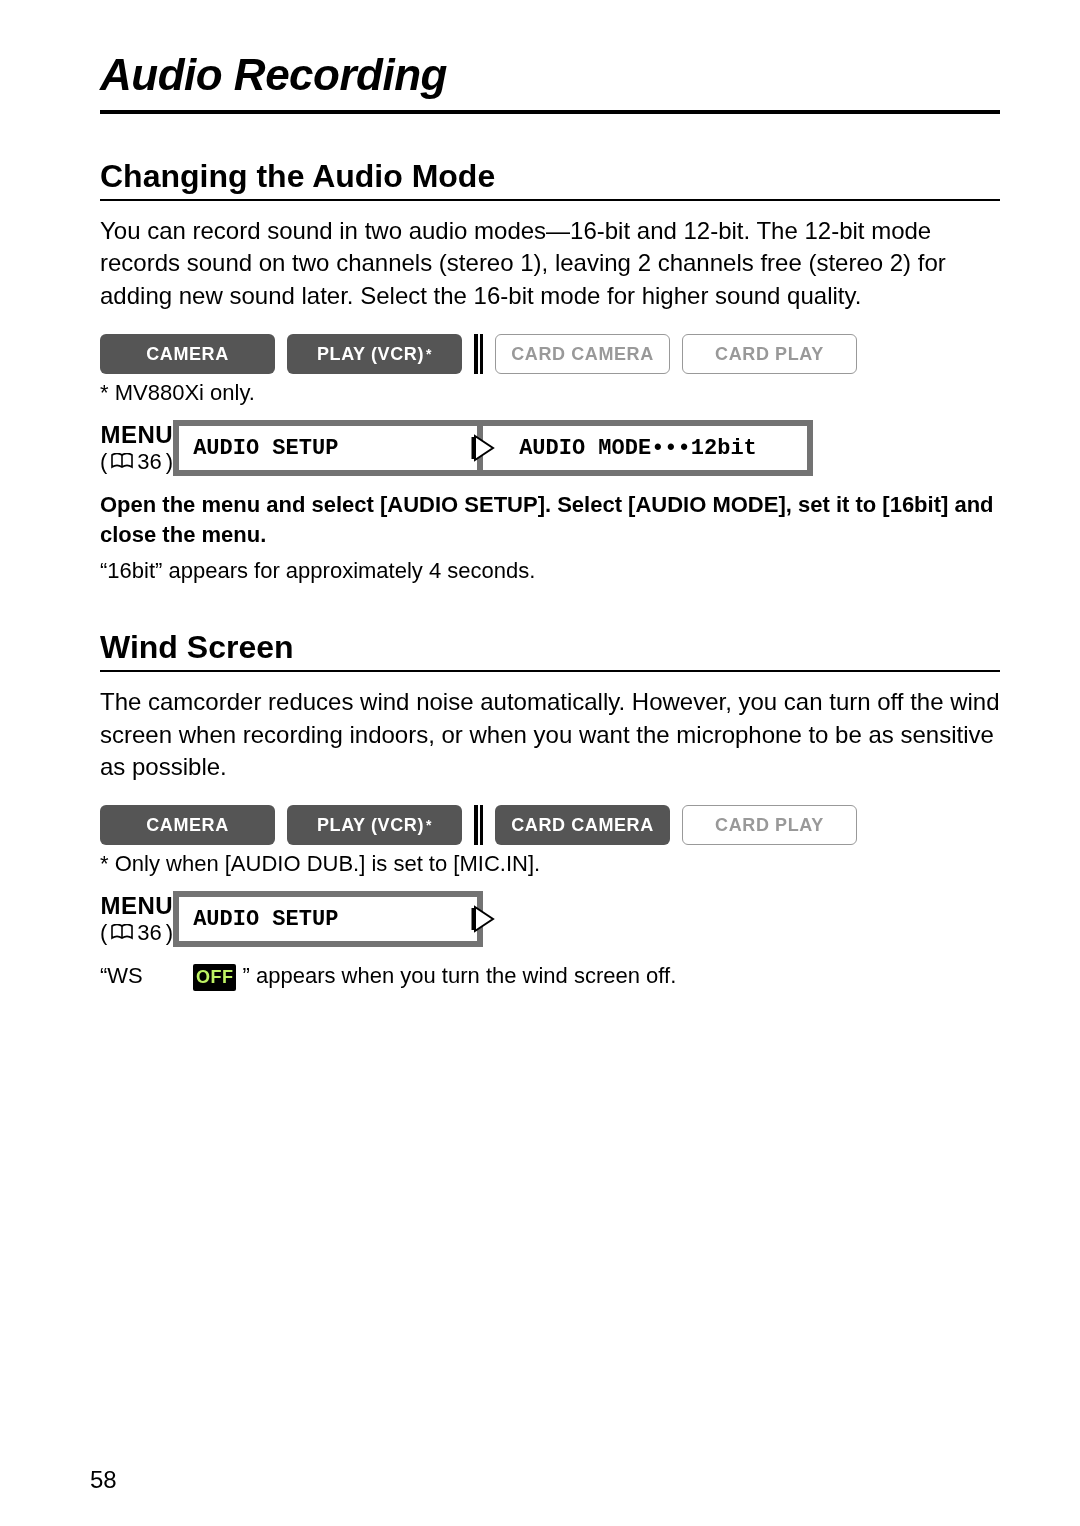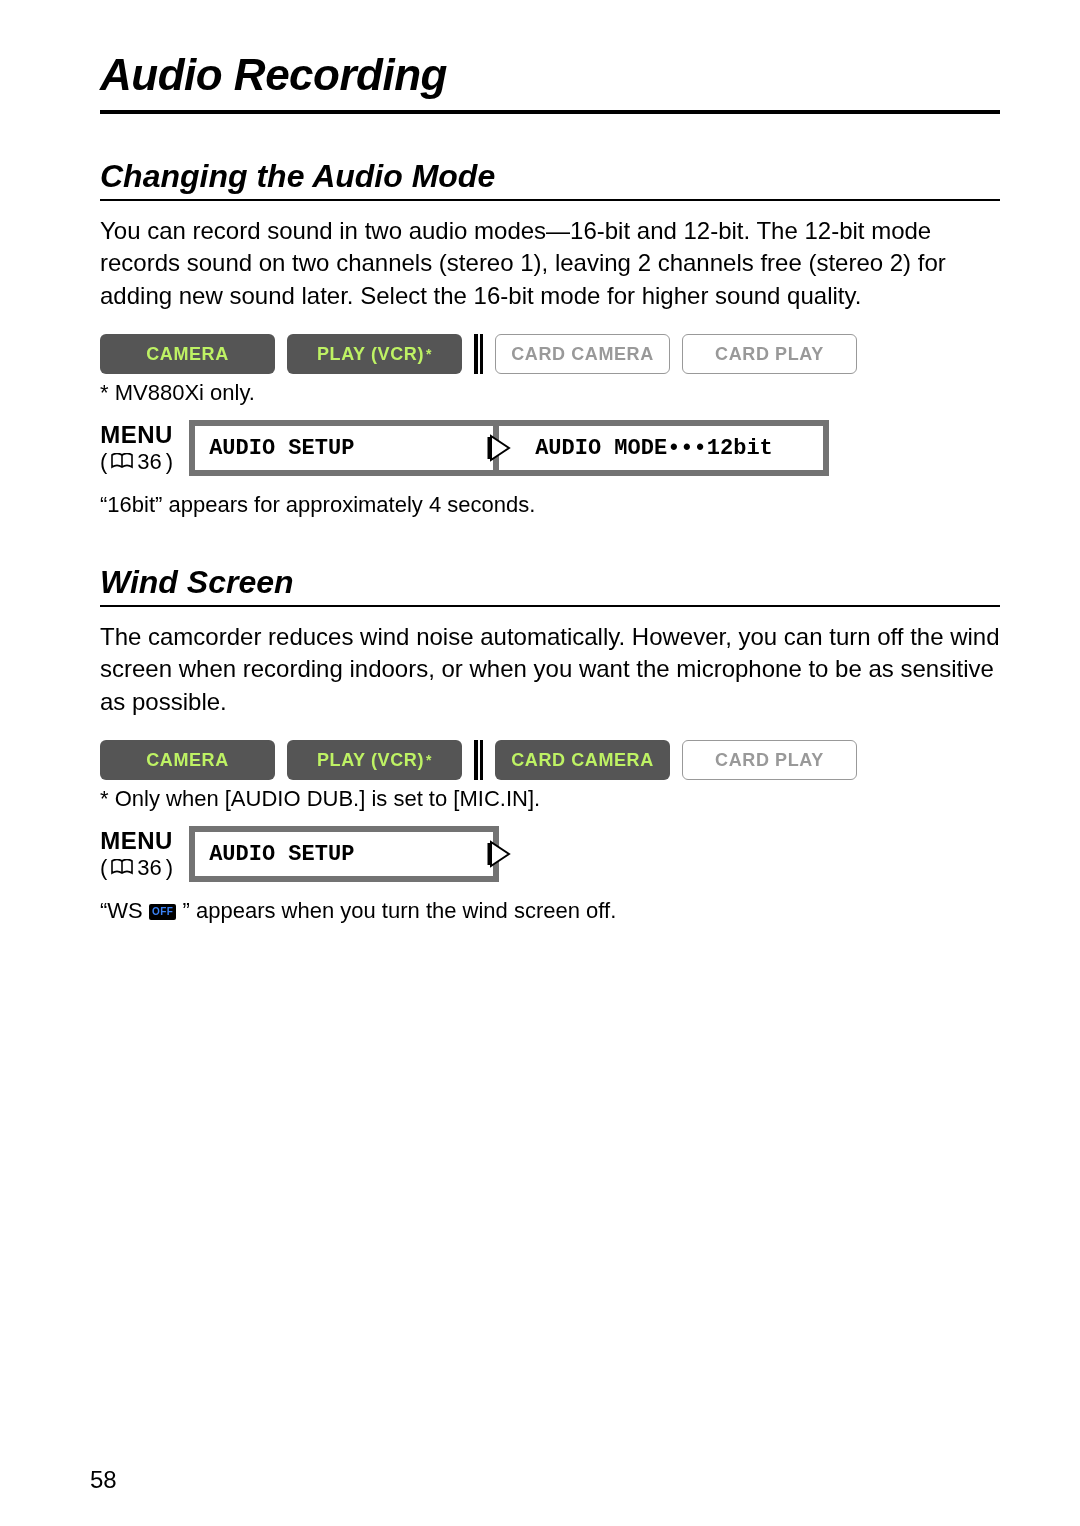--- a/index.html
+++ b/index.html
@@ -26,21 +26,20 @@
     border-bottom: 4px solid #000;
     padding-bottom: 10px;
     margin-bottom: 41px;
   }
   .section-heading {
     font-weight: bold;
     font-size: 32px;
     border-bottom: 2px solid #000;
     padding-bottom: 4px;
     margin: 44px 0 14px 0;
-    font-style: italic;
   }
   .body-text {
     font-size: 24px;
     line-height: 1.35;
     margin: 0 0 22px 0;
   }
   .body-text-sm {
     font-size: 22px;
     line-height: 1.35;
     margin: 6px 0 10px 0;
@@ -62,21 +61,21 @@
     align-items: center;
     justify-content: center;
     font-weight: bold;
     font-size: 18px;
     letter-spacing: 0.6px;
     white-space: nowrap;
     position: relative;
   }
   .mode-pill.active {
     background: #555;
-    color: #bef264;
+    color: #ffffff;
   }
   .mode-pill.inactive {
     background: #fff;
     color: #999;
     border: 1.5px solid #999;
   }
   .star {
     font-size: 14px;
     vertical-align: super;
     margin-left: 2px;
@@ -100,24 +99,24 @@
 
   
   .menu-row {
     display: flex;
     align-items: stretch;
     margin: 0 0 14px 0;
   }
   .menu-label {
     display: flex;
     flex-direction: column;
-    align-items: center;
+    align-items: flex-end;
     justify-content: center;
     gap: 0;
-    padding-right: 16px;
+    padding-right: 0;
   }
   .menu-label .menu-word {
     font-weight: 900;
     font-size: 24px;
     letter-spacing: 0.5px;
   }
   .menu-label .menu-ref {
     display: flex;
     align-items: center;
     font-size: 22px;
@@ -153,27 +152,28 @@
   .bold-para {
     font-size: 22px;
     font-weight: bold;
     line-height: 1.35;
     margin: 0 0 6px 0;
   }
 
   .off-badge {
     display: inline-block;
     background: #000;
-    color: #3b82f6;
-    font-weight: bold;
-    font-size: 10px;
+    color: #bef264;
+    font-weight: bold;
+    font-size: 18px;
     padding: 1px 3px;
     border-radius: 2px;
     vertical-align: middle;
     letter-spacing: 0.5px;
+    margin-left: 44px;
   }
 
   .page-number {
     position: absolute;
     left: 90px;
     bottom: 32px;
     font-size: 24px;
   }
 </style>
 </head>
@@ -228,20 +228,21 @@
       <span class="tri">
         <svg width="28" height="28" viewBox="0 0 28 28">
           <polygon points="6,2 24,14 6,26" fill="#fff" stroke="#000" stroke-width="2"></polygon>
           <polygon points="4,3 4,25" fill="none" stroke="#000" stroke-width="3"></polygon>
         </svg>
       </span>
     </div>
     <div class="menu-box wide2">AUDIO MODE•••12bit</div>
   </div>
 
+  <p class="bold-para">Open the menu and select [AUDIO SETUP]. Select [AUDIO MODE], set it to [16bit] and close the menu.</p>
   <p class="body-text-sm">“16bit” appears for approximately 4 seconds.</p>
 
   <div class="section-heading">Wind Screen</div>
 
   <p class="body-text">The camcorder reduces wind noise automatically. However, you can turn off the wind screen when recording indoors, or when you want the microphone to be as sensitive as possible.</p>
 
   <div class="mode-row">
     <div class="mode-pill active">
       <span>CAMERA</span>
     </div>

